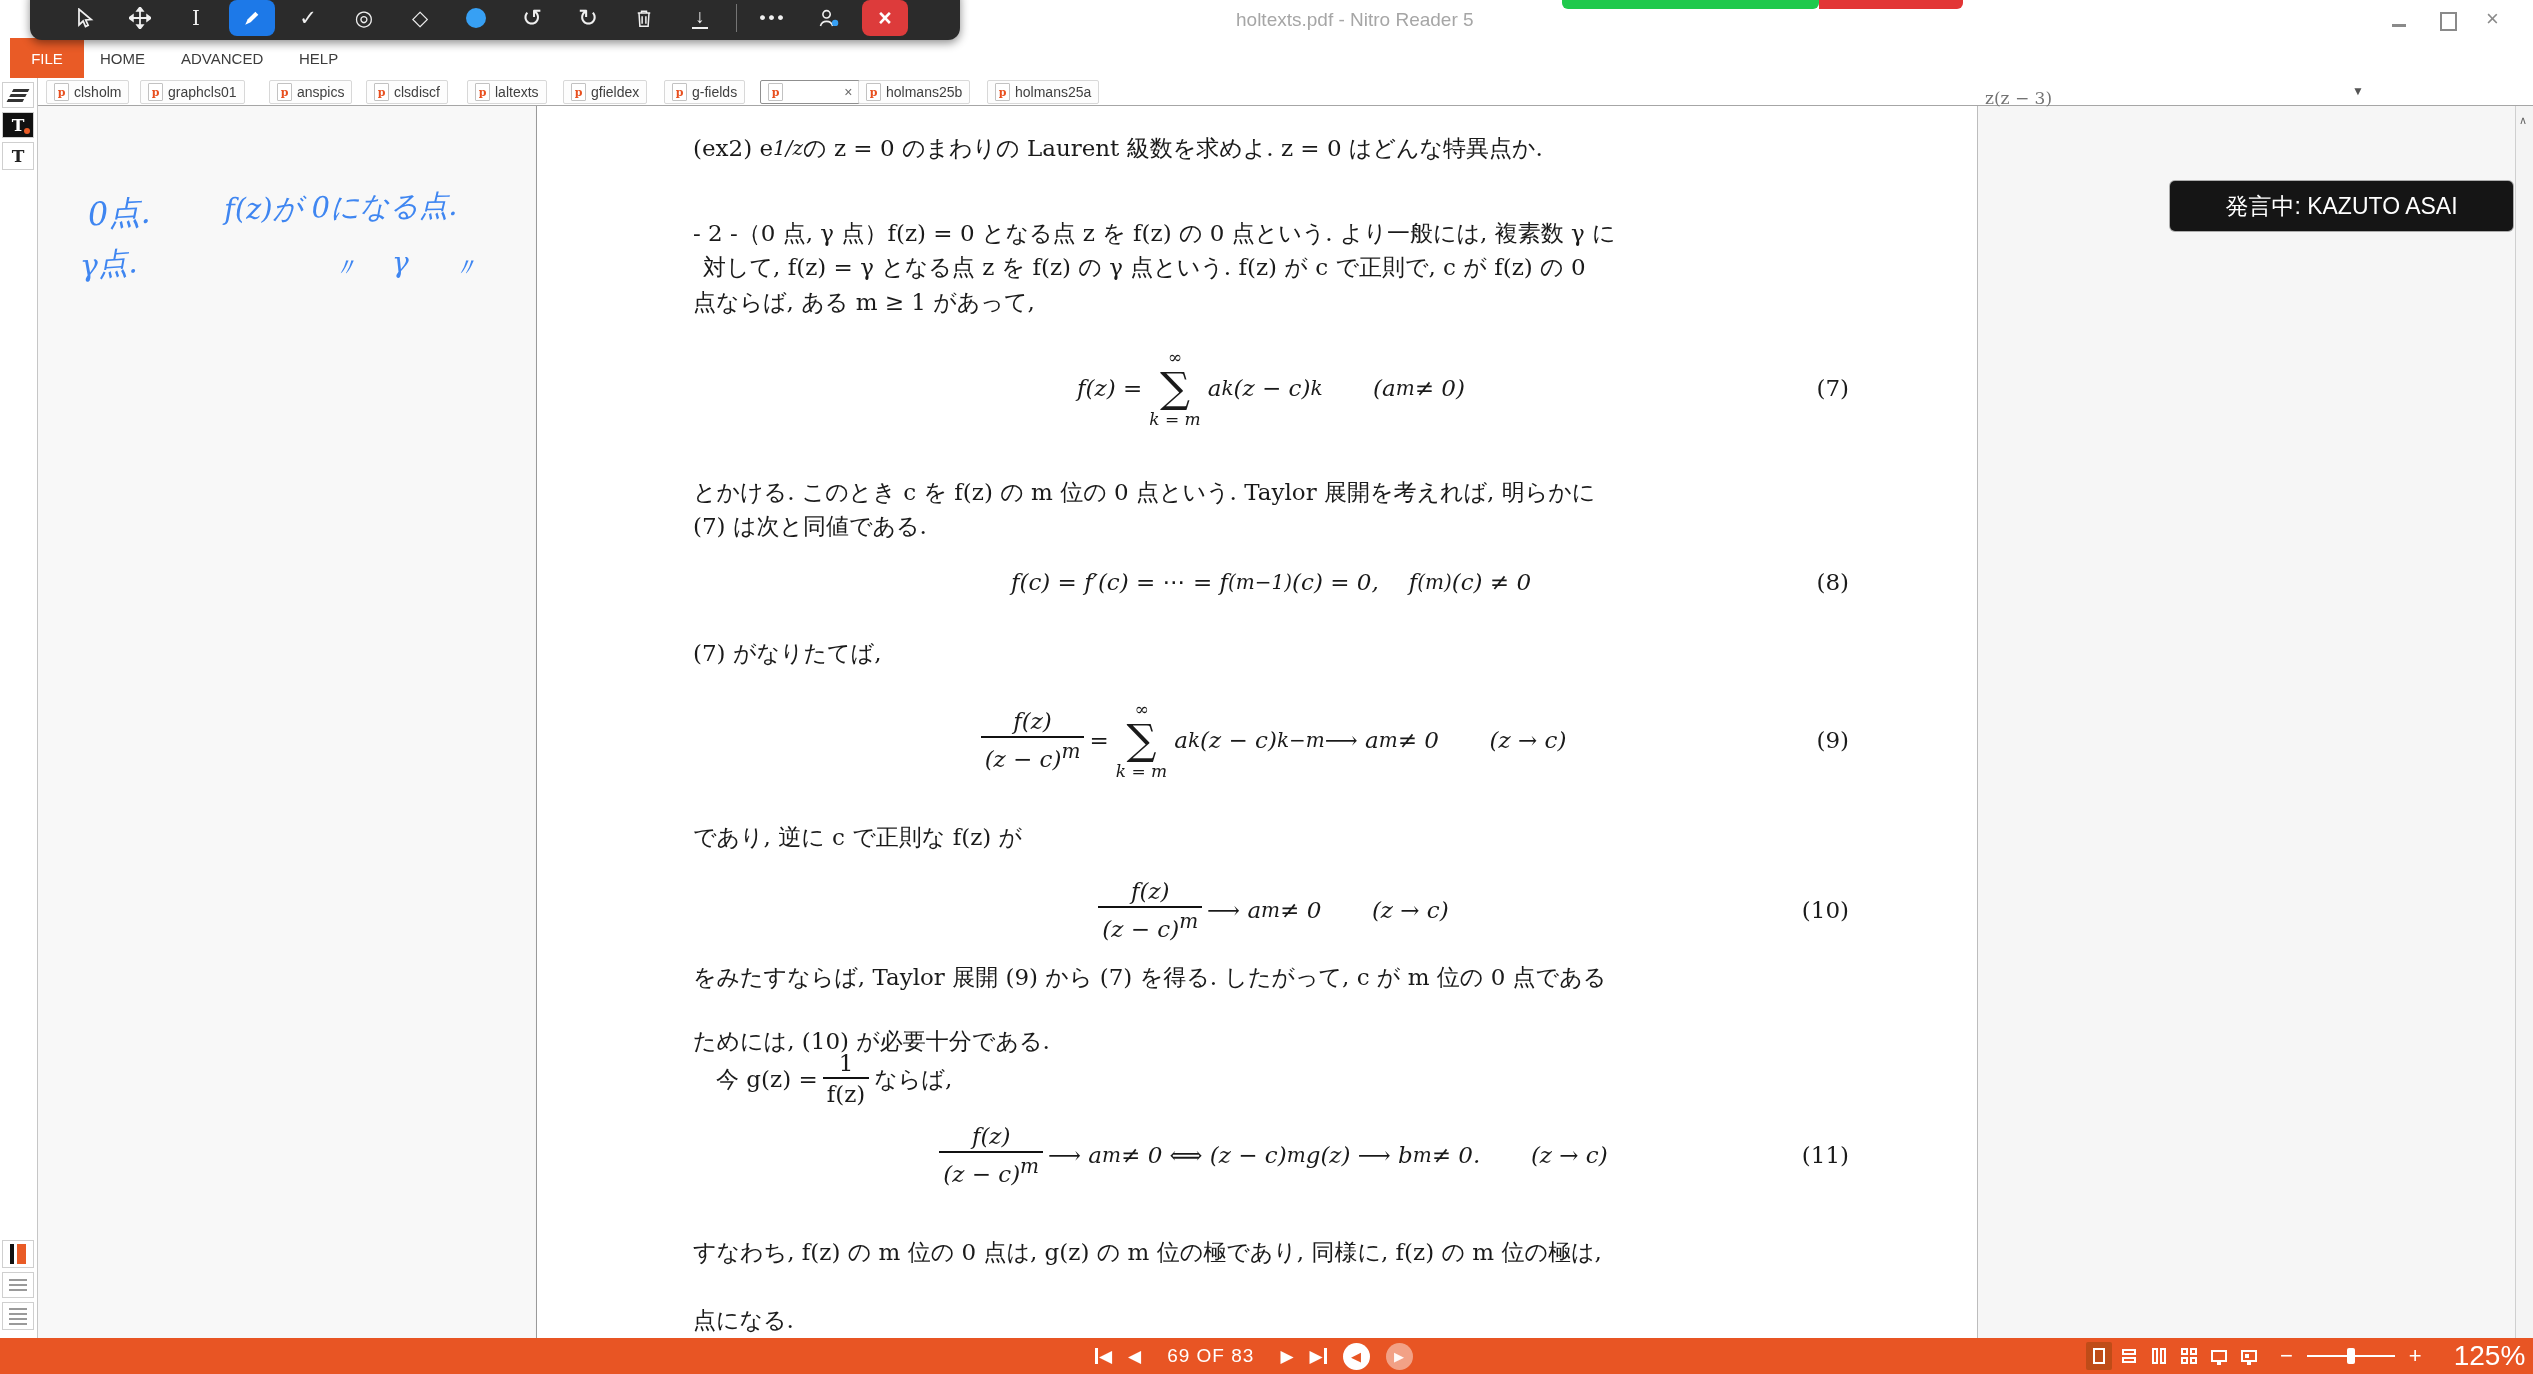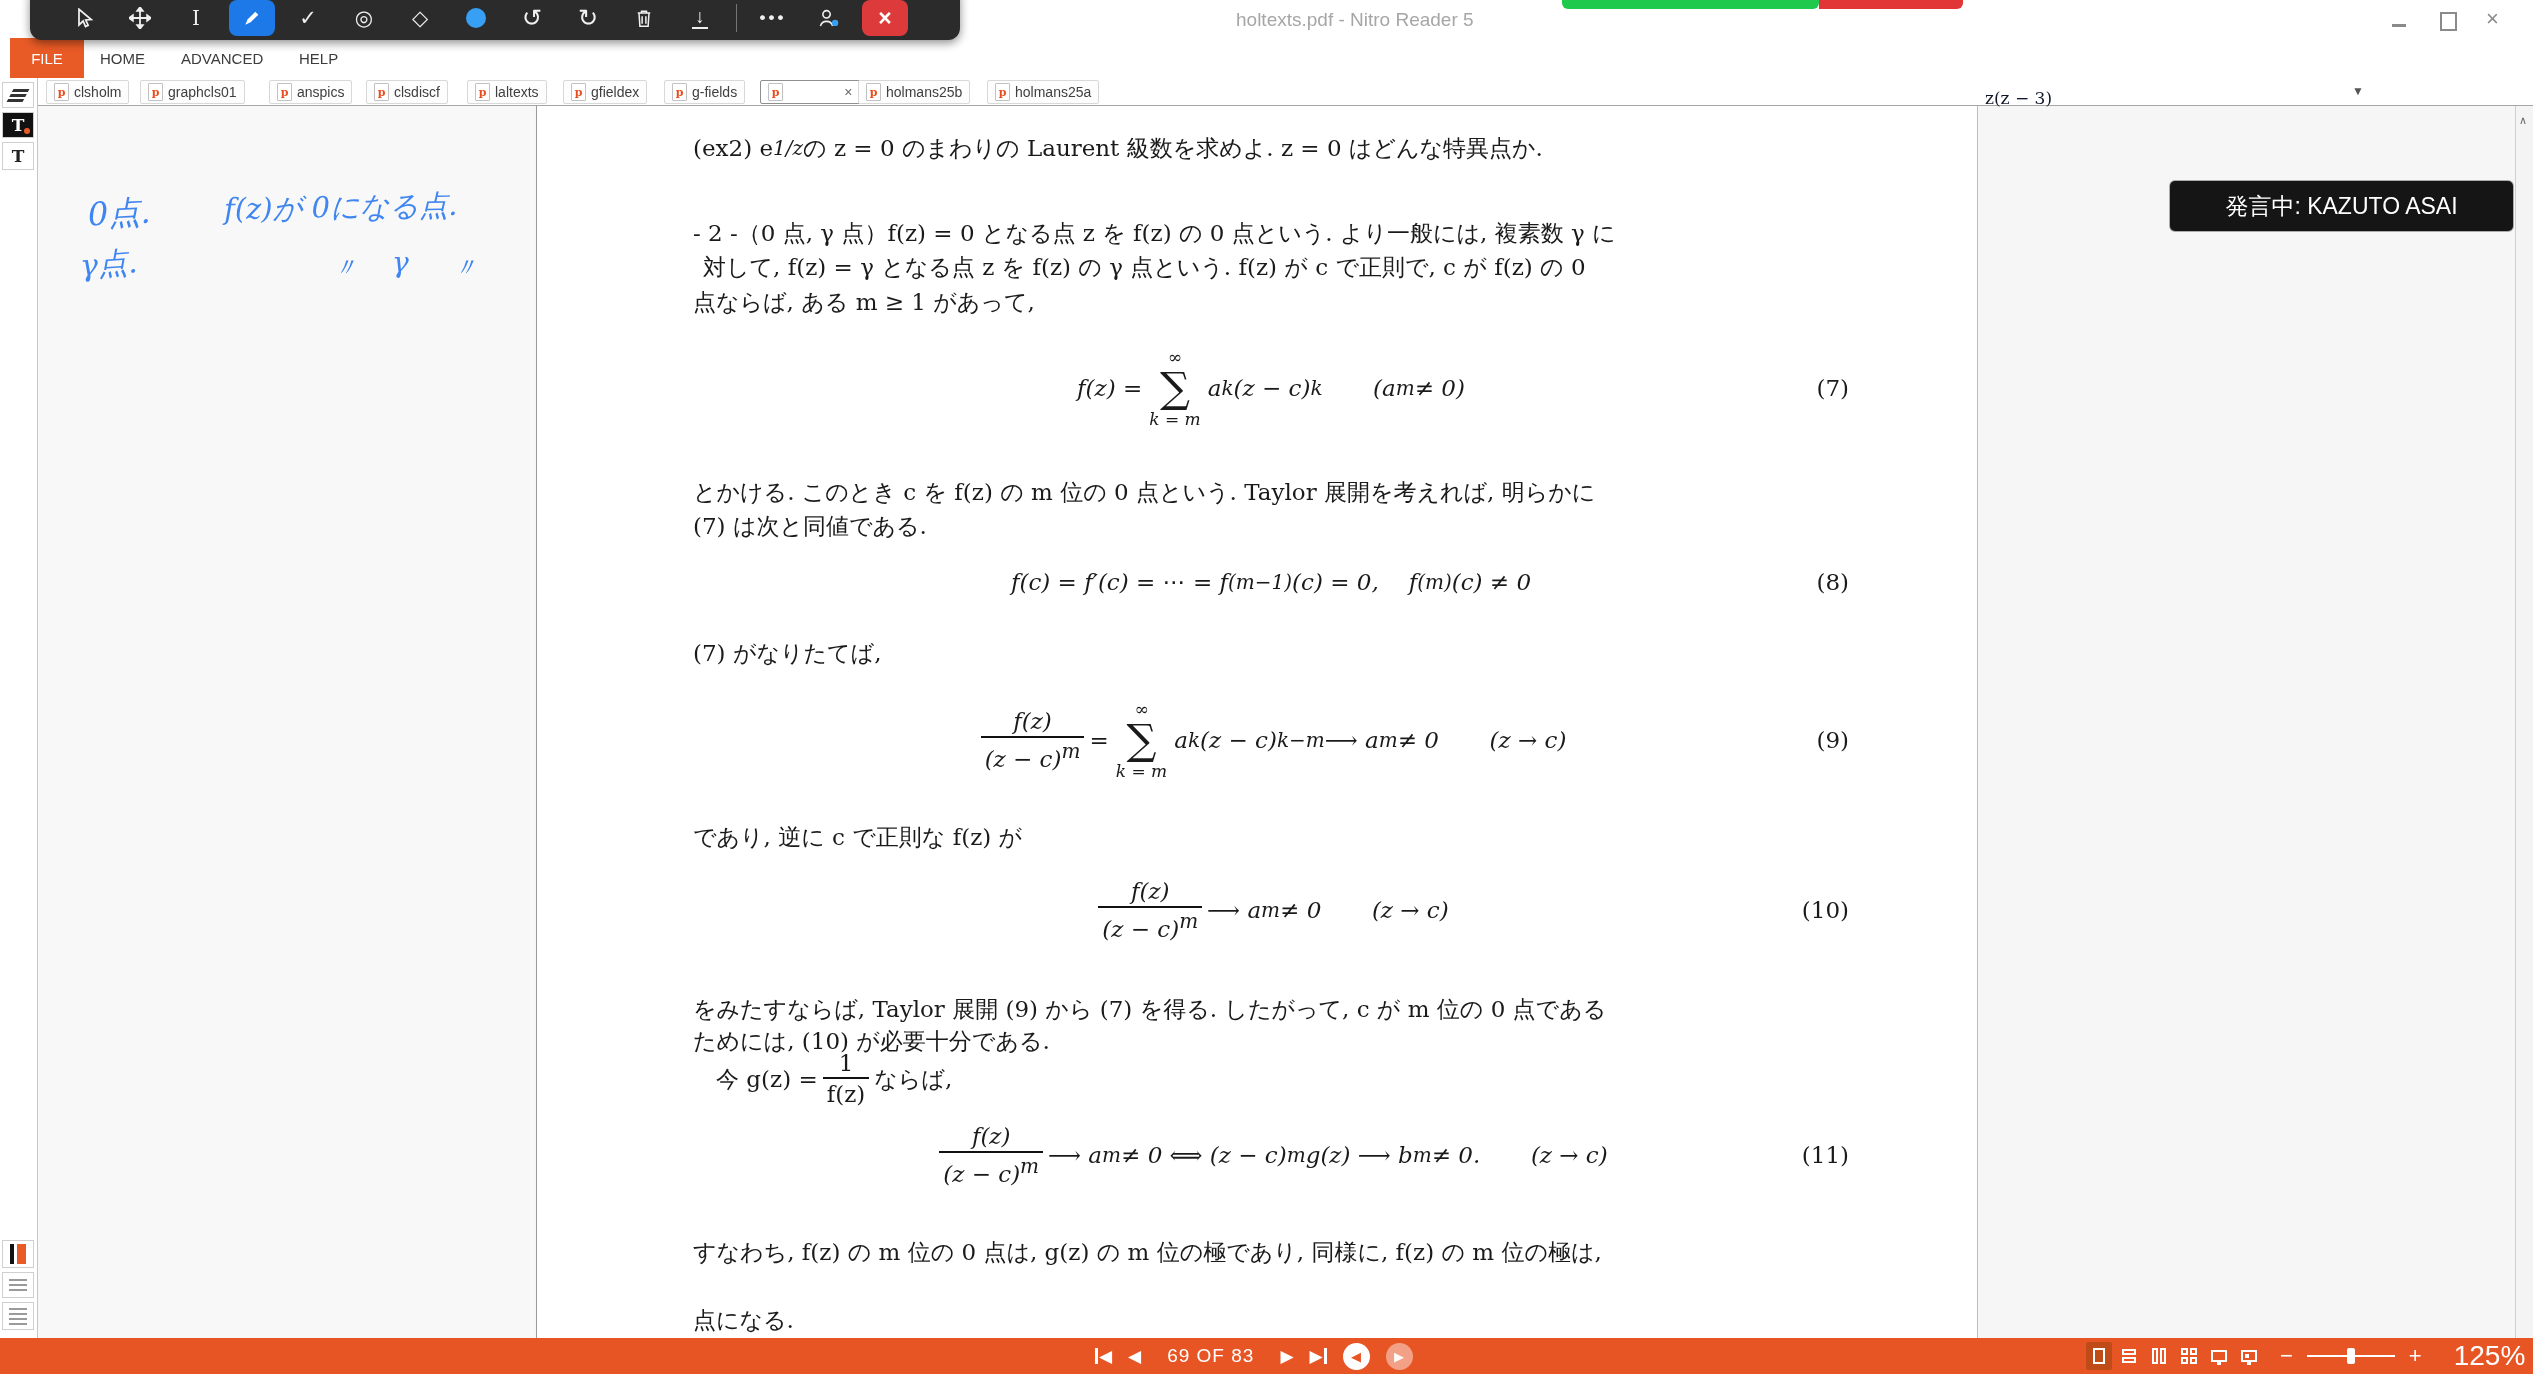--- a/index.html
+++ b/index.html
@@ -91,21 +91,21 @@
   sub,sup{font-size:20px;font-style:italic;}
   .msp{display:inline-block;}
   .msum{display:inline-flex;flex-direction:column;align-items:center;line-height:1;margin:0 7px;font-style:normal;}
   .msum .top{font-size:17px;margin-bottom:1px;}
   .msum .sym{font-size:42px;}
   .msum .bot{font-size:17px;font-style:italic;margin-top:2px;}
   .mfrac{display:inline-flex;flex-direction:column;align-items:center;line-height:1.15;margin:0 5px;}
   .mfrac .den{border-top:2px solid #111;padding:2px 4px 0 4px;}
   .mfrac .num{padding:0 4px 1px 4px;}
   .mline{display:flex;align-items:center;}
-  .frag{position:absolute;left:1985px;top:88px;font-family:"DejaVu Serif",serif;font-size:17px;color:#0f172a;z-index:2;}
+  .frag{position:absolute;left:1985px;top:88px;font-family:"DejaVu Serif",serif;font-size:17px;color:#737373;z-index:2;}
 
   
   .badge{position:absolute;left:2170px;top:181px;width:343px;height:50px;background:#151515;
          border-radius:5px;display:flex;align-items:center;justify-content:center;
          color:#fff;font-size:23px;z-index:40;box-shadow:0 0 0 1px rgba(0,0,0,.3);}
 
   
   .scrollbar{position:absolute;right:0;top:106px;width:18px;height:1232px;background:#f4f4f4;
              border-left:1px solid #cfcfcf;box-sizing:border-box;}
   .scroll-up{position:absolute;left:3px;top:8px;font-size:11px;color:#666;}
@@ -398,21 +398,21 @@
         </span>
         <span> ⟶ a</span>
         <sub>m</sub>
         <span> ≠ 0</span>
         <span class="msp" style="width: 2.2em;"></span>
         <span>(z → c)</span>
       </span>
     <span class="eq-num">(10)</span>
   </div>
 
-  <div class="dline" style="top:888px">をみたすならば, Taylor 展開 (9) から (7) を得る. したがって, c が m 位の 0 点である</div>
+  <div class="dline" style="top:856px">をみたすならば, Taylor 展開 (9) から (7) を得る. したがって, c が m 位の 0 点である</div>
   <div class="dline" style="top:920px">ためには, (10) が必要十分である.</div>
   <div class="dline mline" style="top:944px">
       <span>　今 g(z) = </span>
       <span class="mfrac">
         <span class="num"><span>1</span></span>
         <span class="den"><span>f(z)</span></span>
       </span>
       <span> ならば,</span>
     </div>
 

